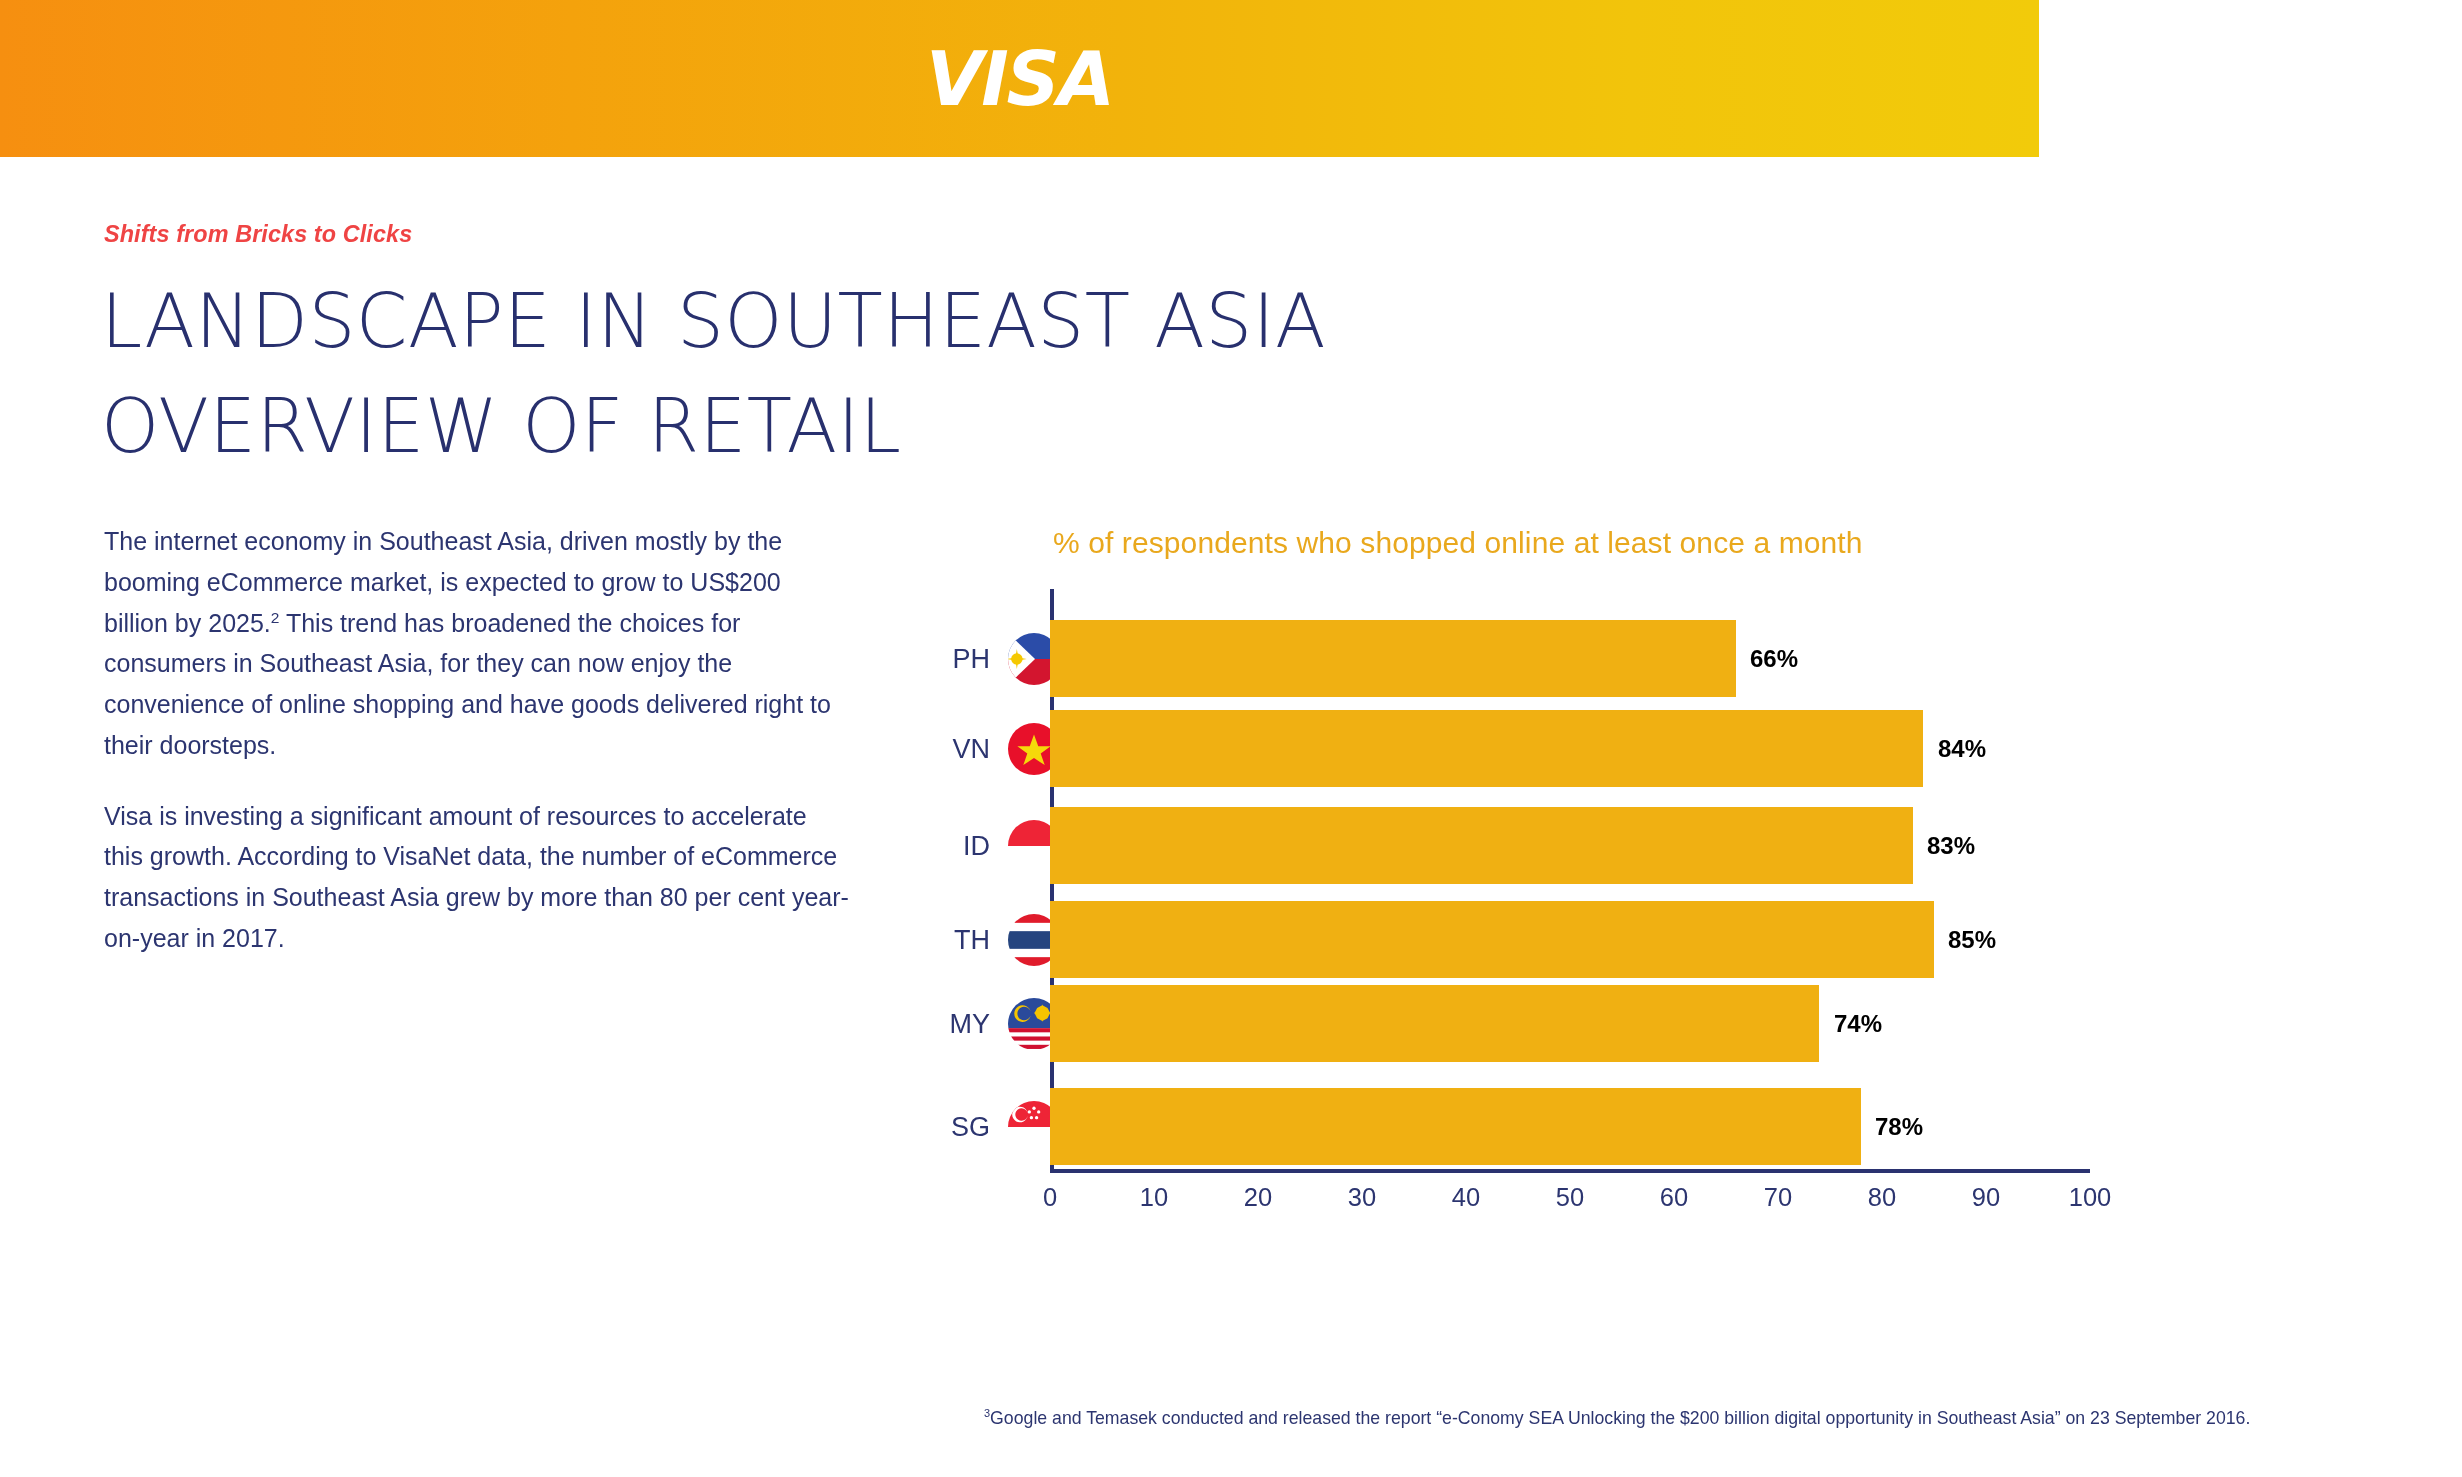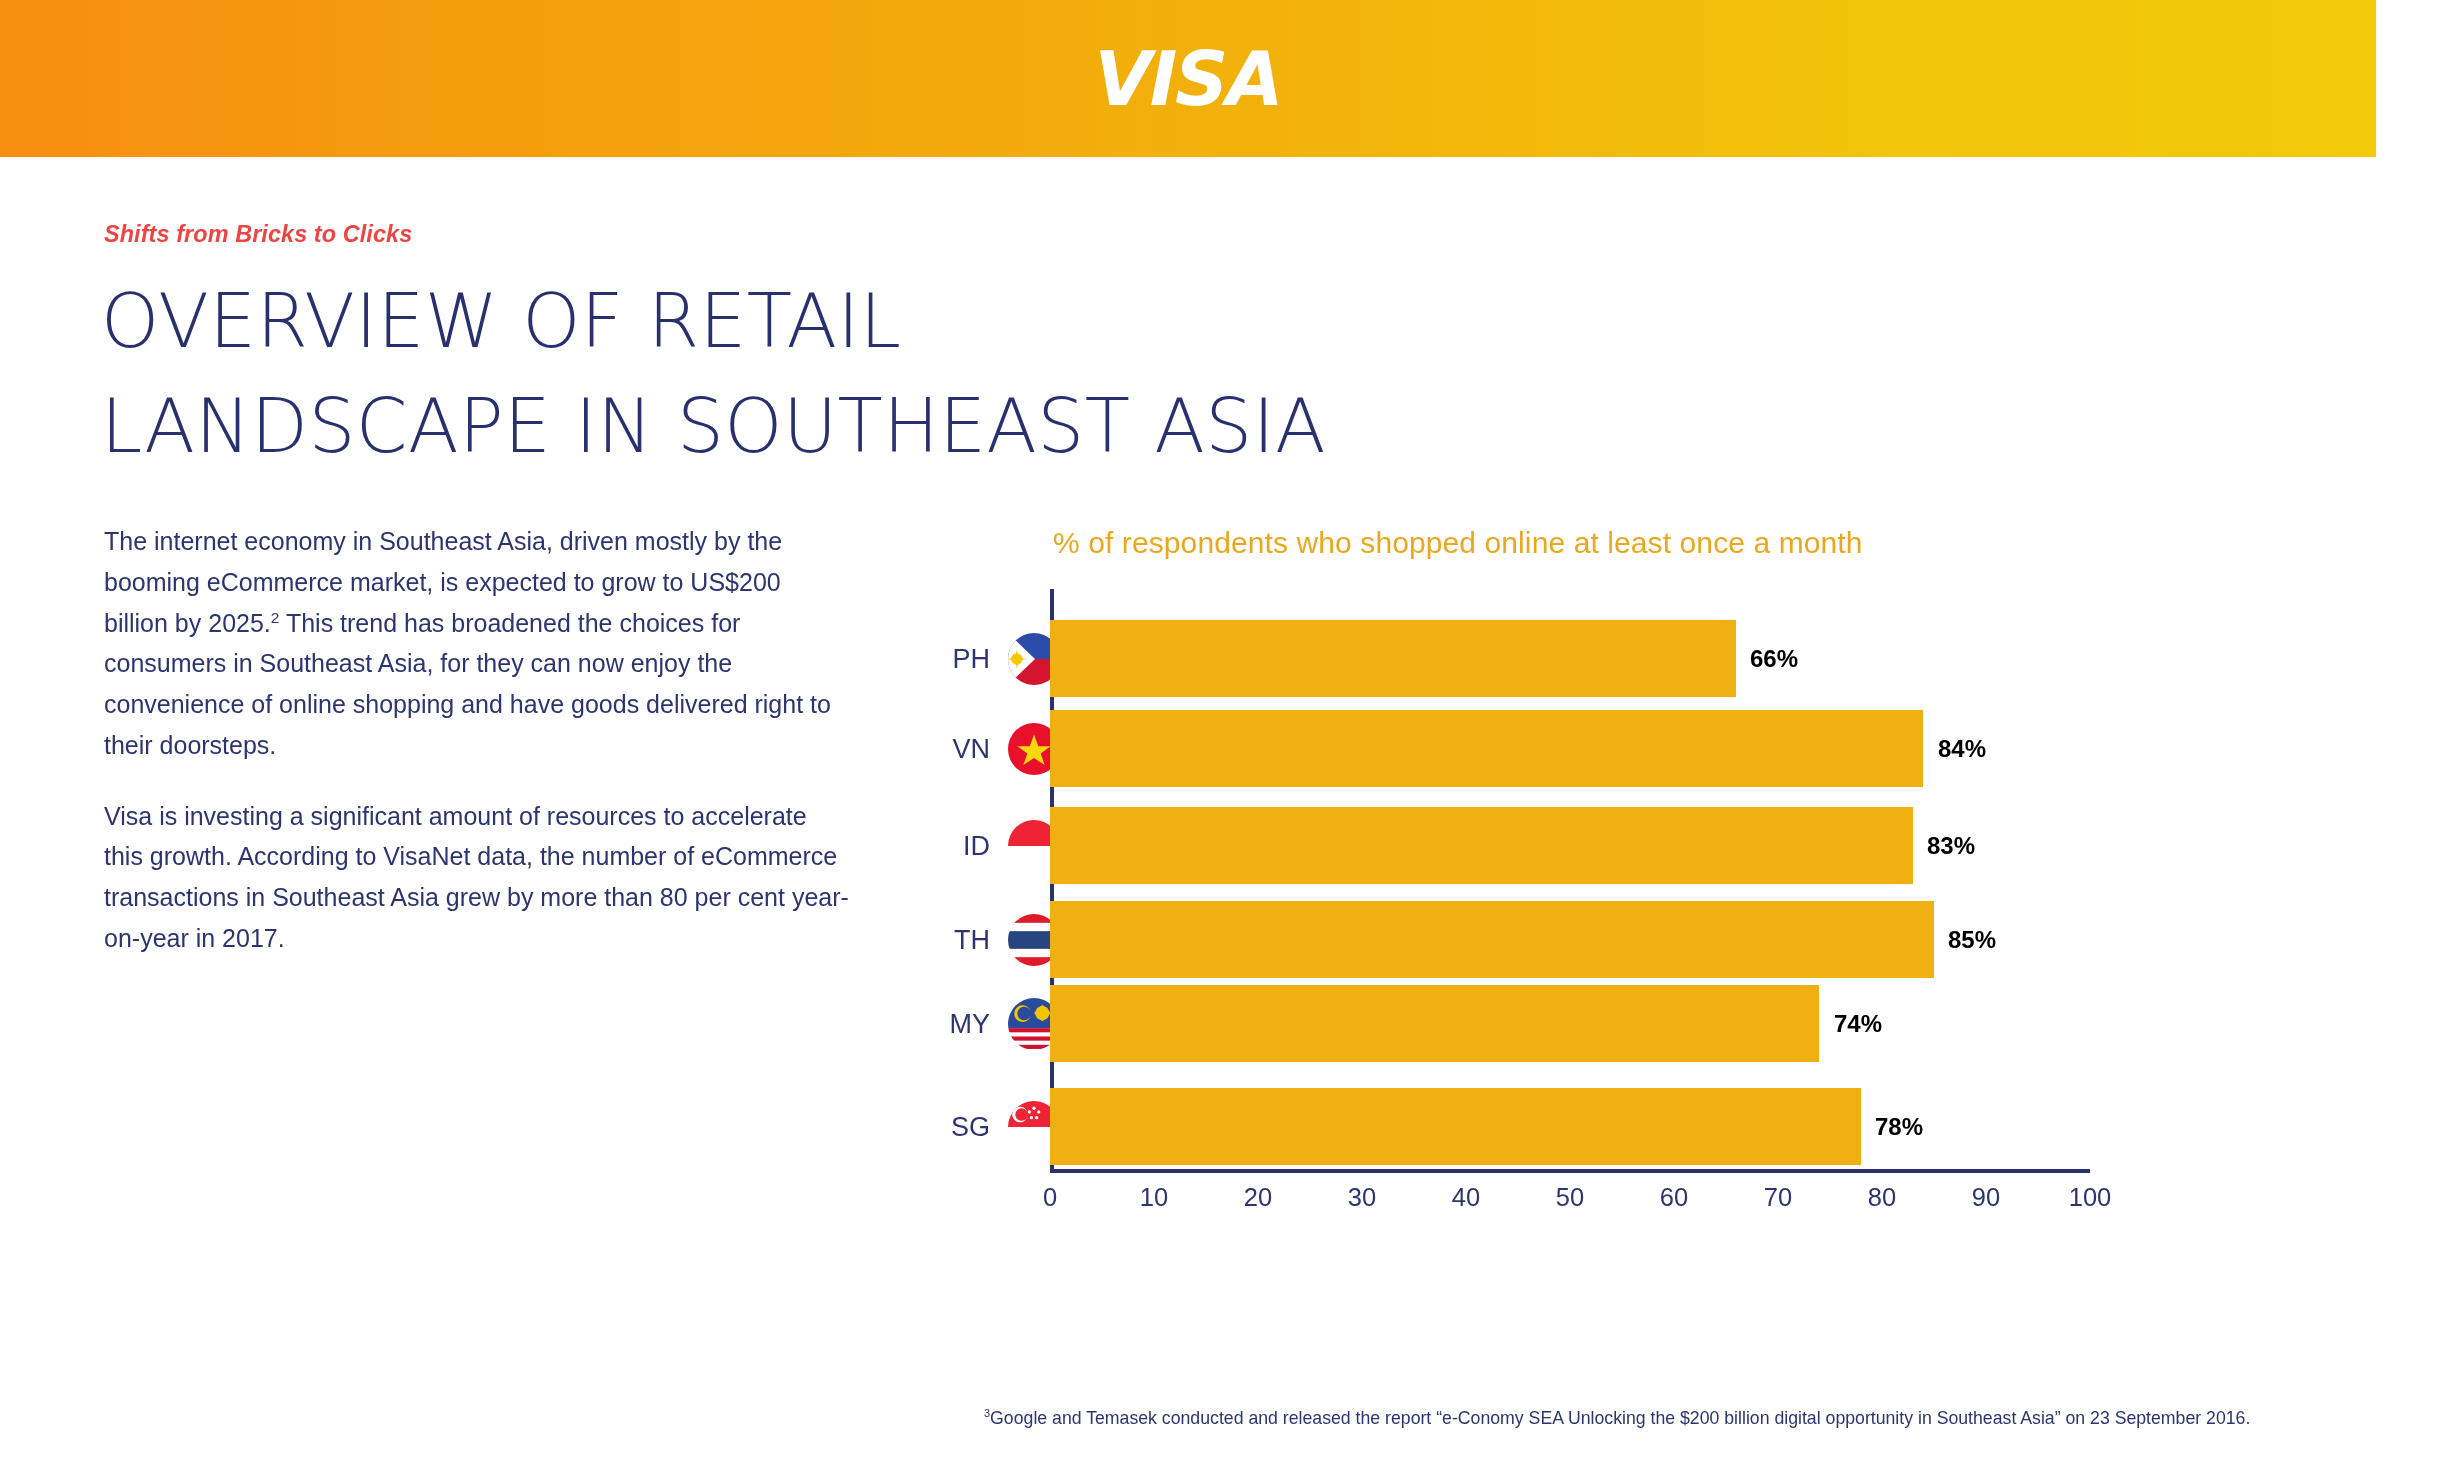--- a/index.html
+++ b/index.html
@@ -6,21 +6,21 @@
   html, body {
     width:2462px; height:1477px;
     background:#ffffff;
     font-family:"Liberation Sans", sans-serif;
     overflow:hidden;
   }
 
   
   .header {
     position:absolute; left:0; top:0;
-    width:2376px; height:157px;
+    width:2039px; height:157px;
     background:linear-gradient(90deg,#F68F10 0%, #F4A20C 28%, #F2B30B 55%, #F2C40B 80%, #F2CB0A 100%);
   }
   .visa-logo {
     position:absolute; left:50%; top:50%;
     transform:translate(-50%,-50%);
     color:#ffffff;
     font-size:74px;
     font-weight:bold;
     font-style:italic;
     letter-spacing:-2.1px;
@@ -132,22 +132,22 @@
 </head>
 <body>
 
 <div class="header">
   <div class="visa-logo">VISA</div>
 </div>
 
 <div class="eyebrow">Shifts from Bricks to Clicks</div>
 
 <div class="page-title">
+  <span class="title-line">LANDSCAPE IN SOUTHEAST ASIA</span>
   <span class="title-line">OVERVIEW OF RETAIL</span>
-  <span class="title-line">LANDSCAPE IN SOUTHEAST ASIA</span>
 </div>
 
 <div class="body-copy">
   <p><span>The internet economy in Southeast Asia, driven mostly by the booming eCommerce market, is expected to grow to US$200 billion by 2025.</span><sup>2</sup><span> This trend has broadened the choices for consumers in Southeast Asia, for they can now enjoy the convenience of online shopping and have goods delivered right to their doorsteps.</span></p>
   <p>Visa is investing a significant amount of resources to accelerate this growth. According to VisaNet data, the number of eCommerce transactions in Southeast Asia grew by more than 80 per cent year-on-year in 2017.</p>
 </div>
 
 <div class="chart-title">% of respondents who shopped online at least once a month</div>
 
 <div class="chart" id="chart">

